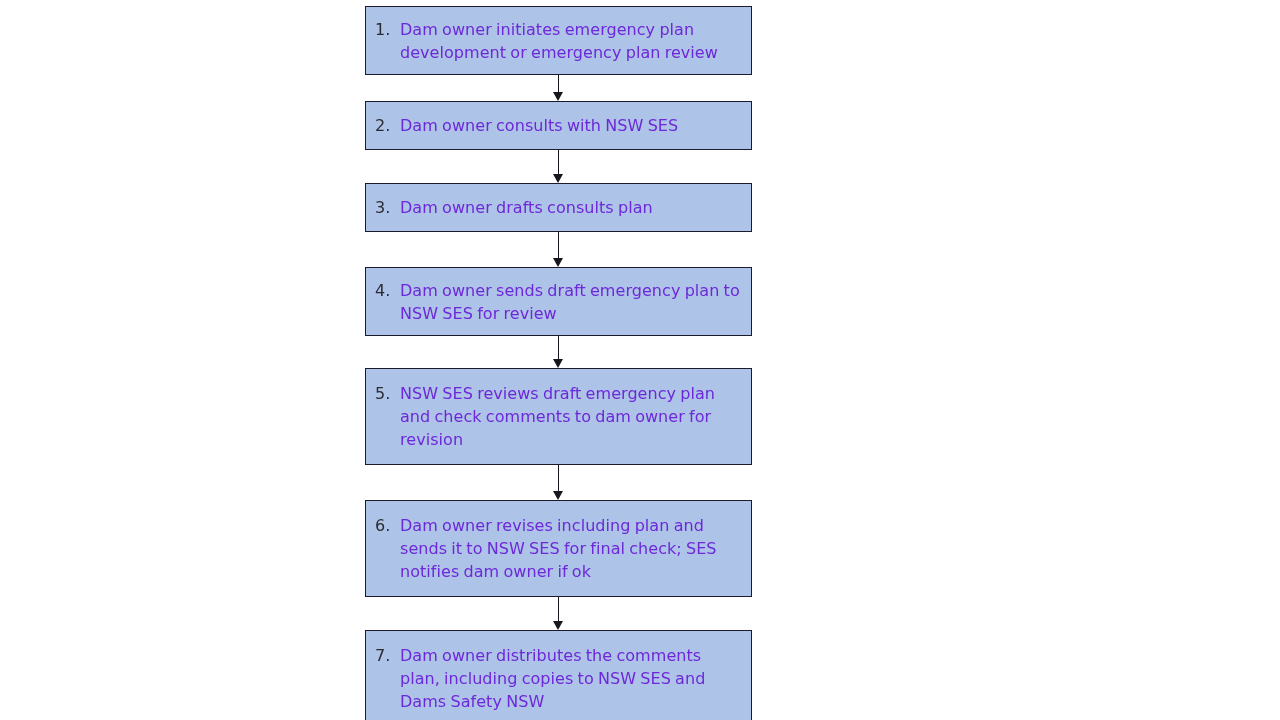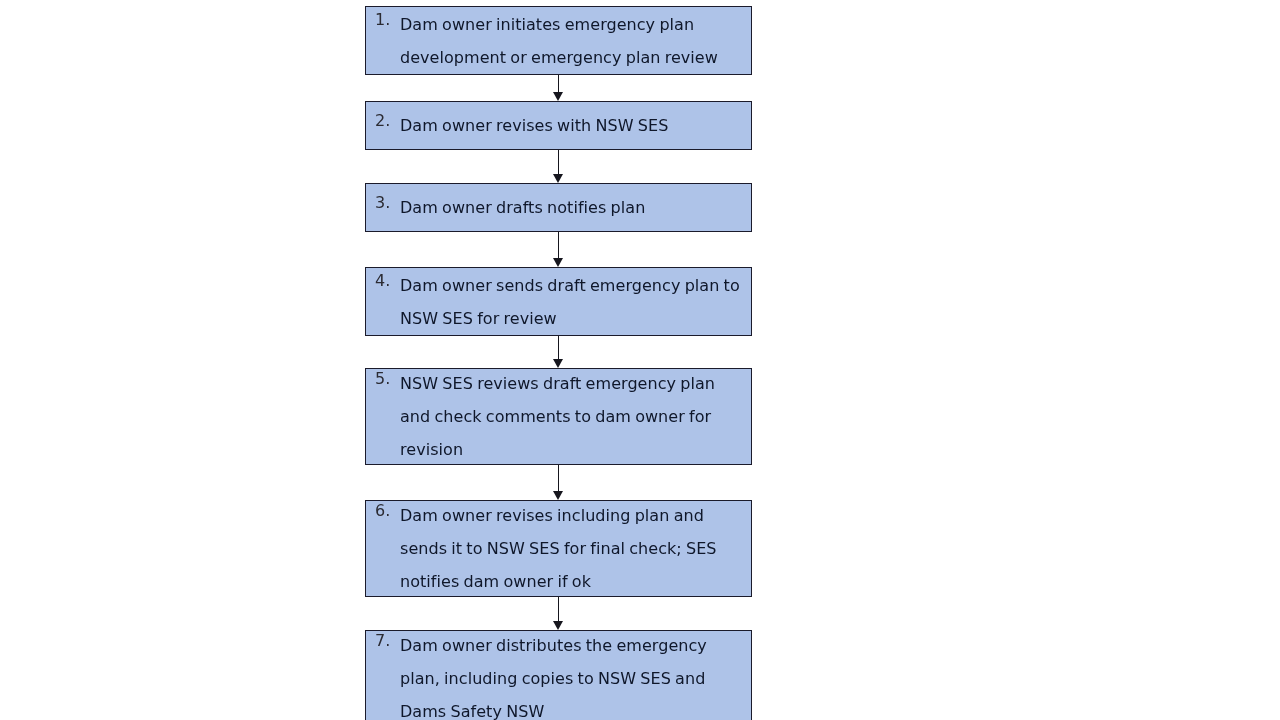--- a/index.html
+++ b/index.html
@@ -55,22 +55,22 @@
     font-size: 16px;
     line-height: 23px;
     color: #2b2b33;
     letter-spacing: 0.1px;
     white-space: nowrap;
   }
 
   .step-text {
     flex: 1 1 auto;
     font-size: 16px;
-    line-height: 33px;
-    color: #0f172a;
+    line-height: 23px;
+    color: #6d28d9;
     letter-spacing: 0.05px;
     word-spacing: -0.9px;
   }
 
   
   .h2 { height: 69px; }
   .h1 { height: 49px; }
   .h3 { height: 97px; }
 
   
@@ -127,33 +127,33 @@
     </div>
 
     <div class="connector c26">
       <div class="shaft"></div>
       <div class="head"></div>
     </div>
 
     <div class="flow-step h1">
       <div class="step-inner">
         <span class="step-number">2.</span>
-        <span class="step-text">Dam owner revises with NSW SES</span>
+        <span class="step-text">Dam owner consults with NSW SES</span>
       </div>
     </div>
 
     <div class="connector c33">
       <div class="shaft"></div>
       <div class="head"></div>
     </div>
 
     <div class="flow-step h1">
       <div class="step-inner">
         <span class="step-number">3.</span>
-        <span class="step-text">Dam owner drafts notifies plan</span>
+        <span class="step-text">Dam owner drafts consults plan</span>
       </div>
     </div>
 
     <div class="connector c35">
       <div class="shaft"></div>
       <div class="head"></div>
     </div>
 
     <div class="flow-step h2">
       <div class="step-inner">
@@ -187,18 +187,18 @@
     </div>
 
     <div class="connector c33">
       <div class="shaft"></div>
       <div class="head"></div>
     </div>
 
     <div class="flow-step h3">
       <div class="step-inner">
         <span class="step-number">7.</span>
-        <span class="step-text">Dam owner distributes the emergency plan, including copies to NSW SES and Dams Safety NSW</span>
+        <span class="step-text">Dam owner distributes the comments plan, including copies to NSW SES and Dams Safety NSW</span>
       </div>
     </div>
 
   </div>
 </div>
 
 </body></html>

